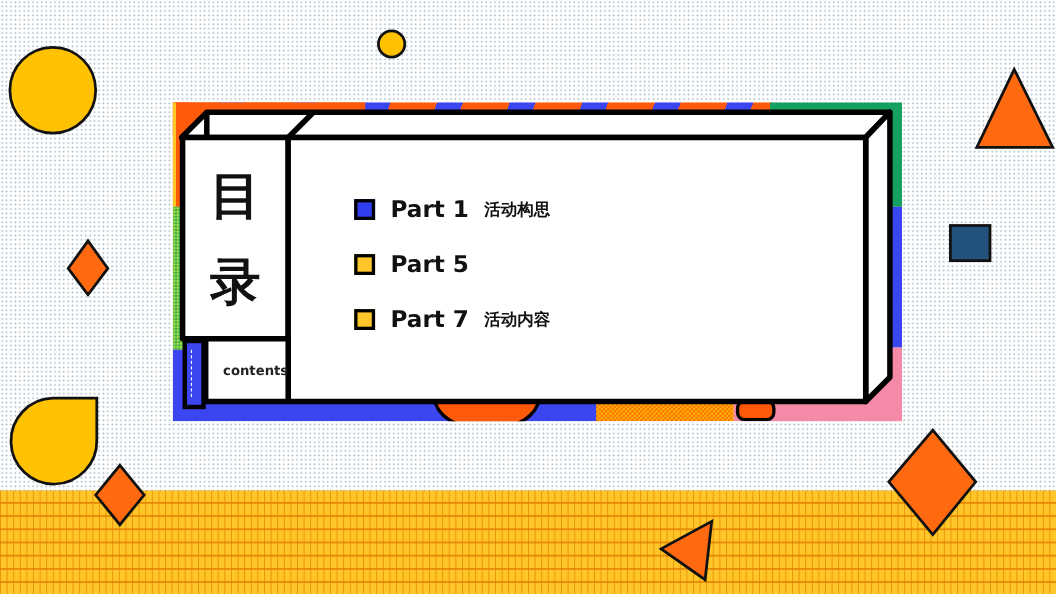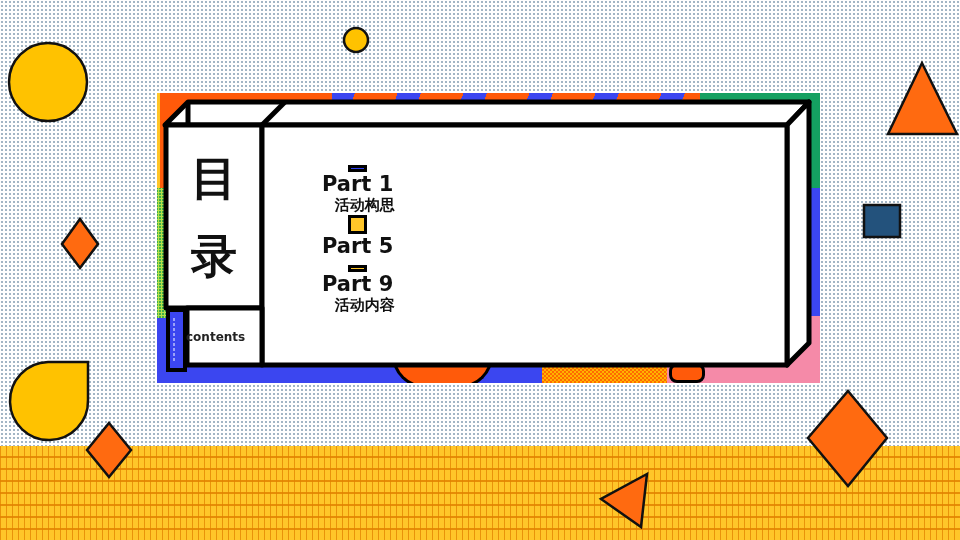--- a/index.html
+++ b/index.html
@@ -44,23 +44,23 @@
   .band-hex { position:absolute; left:512px; top:270px; width:30px; height:14px; background:#ff5a0a;
     border:3px solid #000; border-radius:8px; }
 
   
   .box-svg { left:157px; top:93px; }
   .title-cell {
     left:168px; top:126px; width:92px; height:182px;
     display:flex; flex-direction:column; align-items:center; justify-content:center;
   }
   .title-char { font-size:46px; font-weight:bold; color:#111; line-height:78px; }
-  .contents-label { left:186px; top:330px; width:76px; text-align:left; font-size:12px; font-weight:bold; color:#222; }
+  .contents-label { left:186px; top:330px; width:76px; text-align:right; font-size:12px; font-weight:bold; color:#222; }
   .menu { left:322px; top:165px; }
-  .menu-item { display:flex; align-items:center; height:50px;flex-direction:column; }
+  .menu-item { display:flex; align-items:center; height:50px; }
   .bullet { width:13px; height:13px; border:3px solid #000; box-sizing:content-box; margin-right:14px; }
   .part { font-size:21px; font-weight:bold; color:#111; margin-right:14px; white-space:pre; }
   .cn { font-size:15px; font-weight:bold; color:#111; }
 </style>
 </head>
 <body>
 
 <div class="abs floor"></div>
 
 <svg class="abs" style="left:0;top:0" width="960" height="540">
@@ -124,16 +124,16 @@
     <span class="bullet" style="background:#2f3ff0"></span>
     <span class="part">Part 1</span>
     <span class="cn">活动构思</span>
   </div>
   <div class="menu-item">
     <span class="bullet" style="background:#ffc629"></span>
     <span class="part">Part 5</span>
   </div>
   <div class="menu-item">
     <span class="bullet" style="background:#ffc629"></span>
-    <span class="part">Part 9</span>
+    <span class="part">Part 7</span>
     <span class="cn">活动内容</span>
   </div>
 </div>
 
 </body></html>

